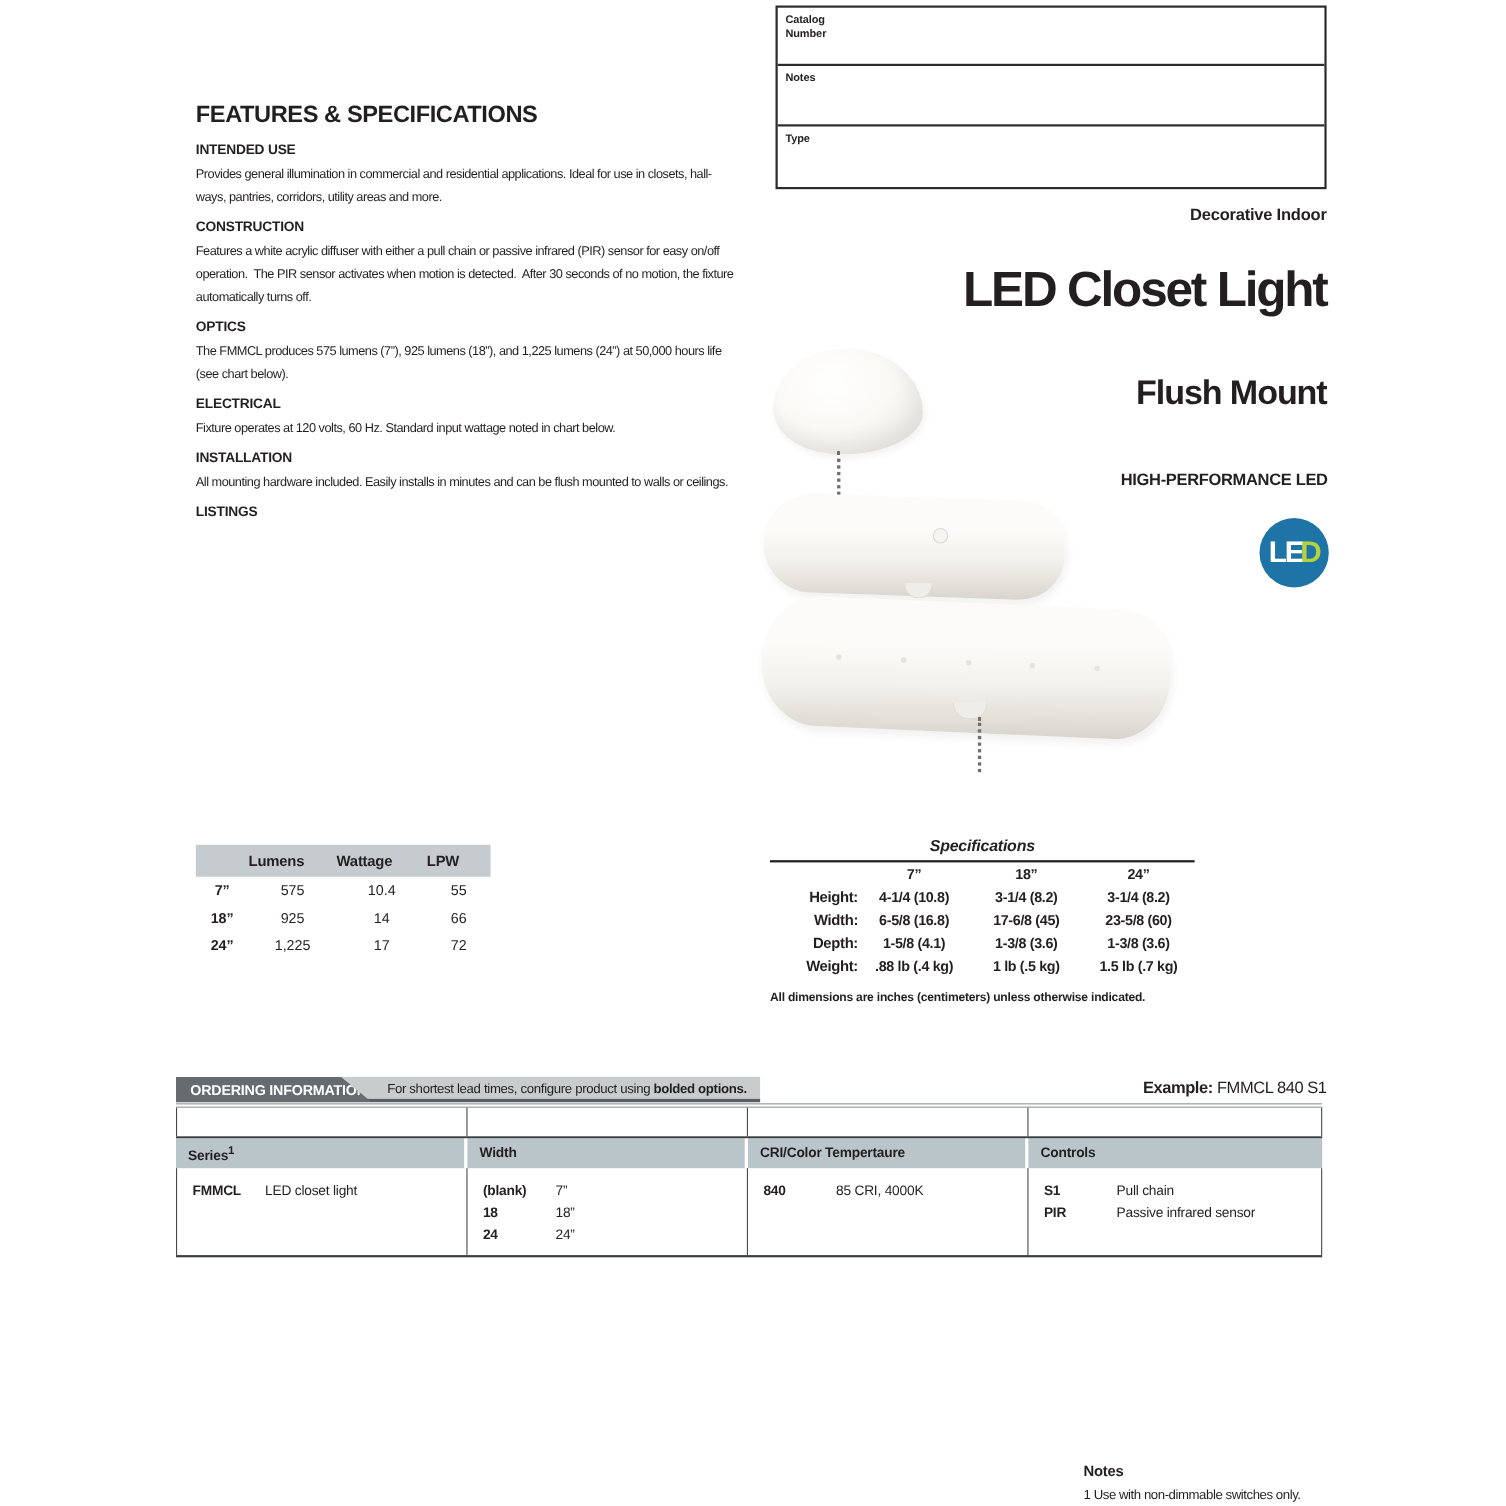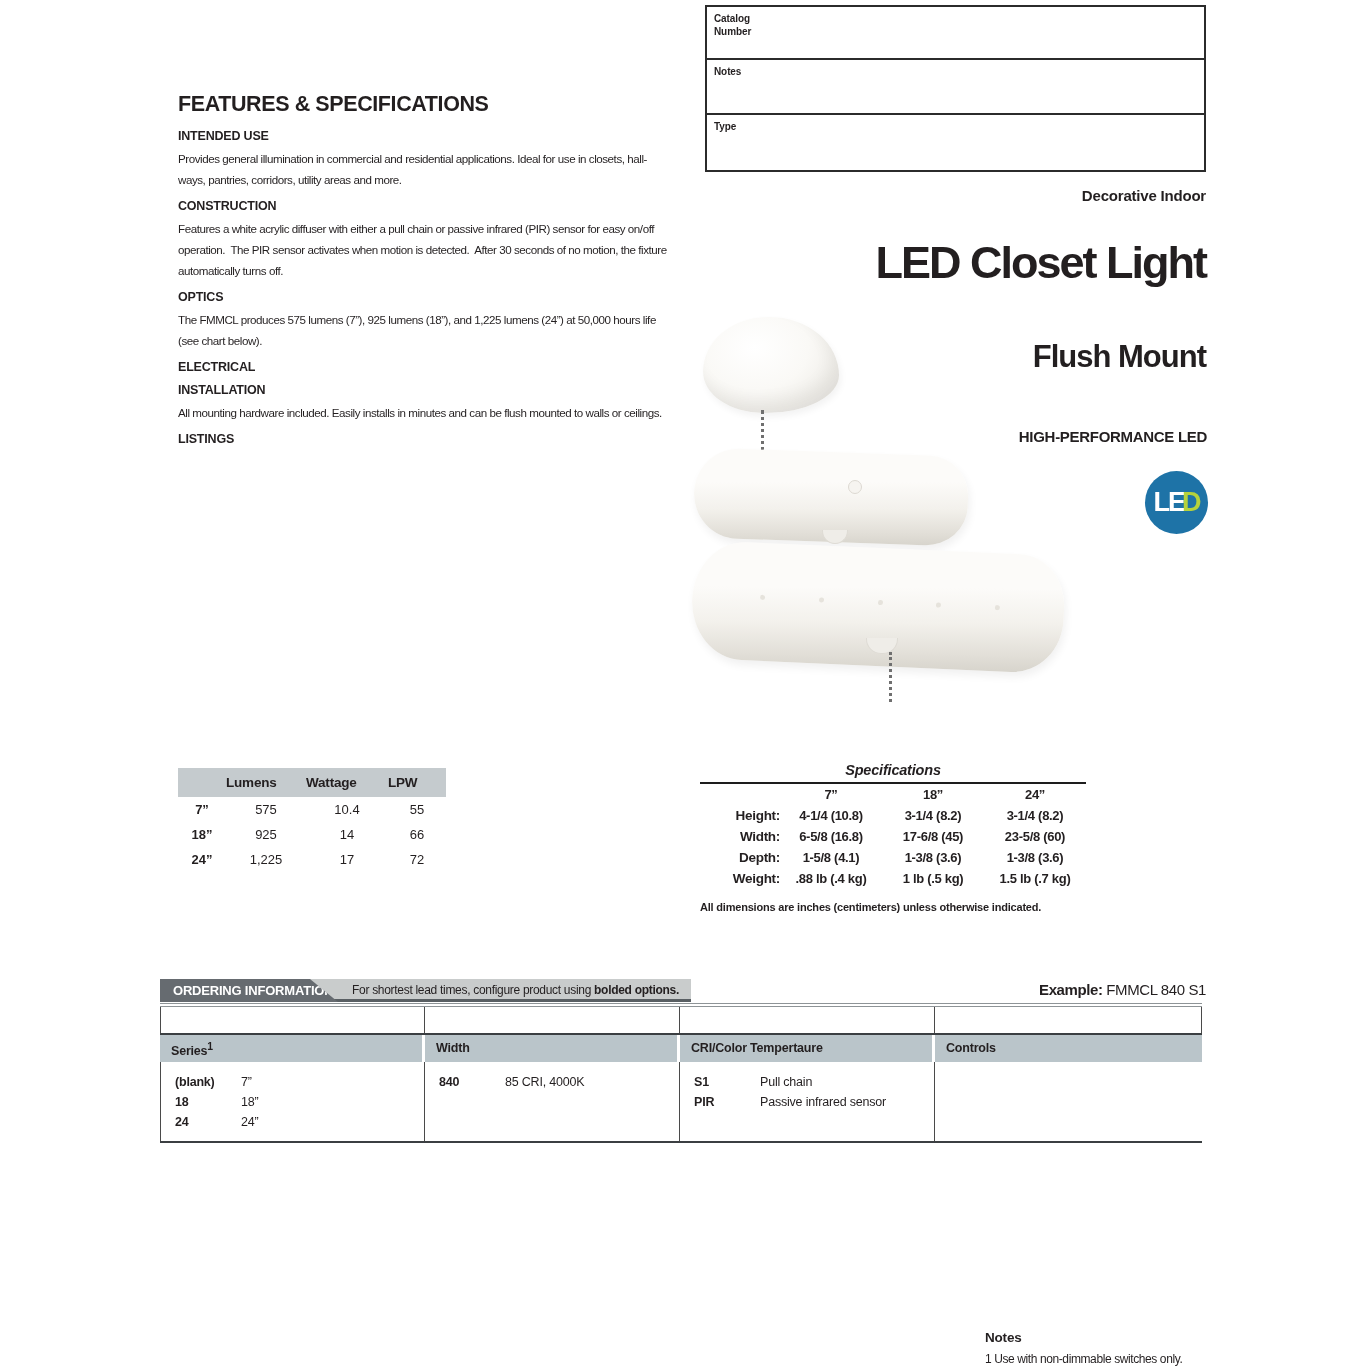--- a/index.html
+++ b/index.html
@@ -143,20 +143,21 @@
 operation.  The PIR sensor activates when motion is detected.  After 30 seconds of no motion, the fixture
 automatically turns off.</div>
     </div>
     <div class="feature-section">
       <div class="feature-title">OPTICS</div>
       <div class="feature-body">The FMMCL produces 575 lumens (7”), 925 lumens (18”), and 1,225 lumens (24”) at 50,000 hours life
 (see chart below).</div>
     </div>
     <div class="feature-section">
       <div class="feature-title">ELECTRICAL</div>
+      <div class="feature-body">Fixture operates at 120 volts, 60 Hz. Standard input wattage noted in chart below.</div>
     </div>
     <div class="feature-section">
       <div class="feature-title">INSTALLATION</div>
       <div class="feature-body">All mounting hardware included. Easily installs in minutes and can be flush mounted to walls or ceilings.</div>
     </div>
     <div class="feature-section">
       <div class="feature-title">LISTINGS</div>
     </div>
   </div>
 
@@ -250,20 +251,26 @@
     </div>
     <div class="order-grid order-head-row">
       <div><span>Series</span><sup>1</sup></div>
       <div>Width</div>
       <div>CRI/Color Tempertaure</div>
       <div>Controls</div>
     </div>
     <div class="order-grid order-body-row">
       <div>
         <div class="opt">
+          <span class="code">FMMCL</span>
+          <span>LED closet light</span>
+        </div>
+      </div>
+      <div>
+        <div class="opt">
           <span class="code">(blank)</span>
           <span>7”</span>
         </div>
         <div class="opt">
           <span class="code">18</span>
           <span>18”</span>
         </div>
         <div class="opt">
           <span class="code">24</span>
           <span>24”</span>

